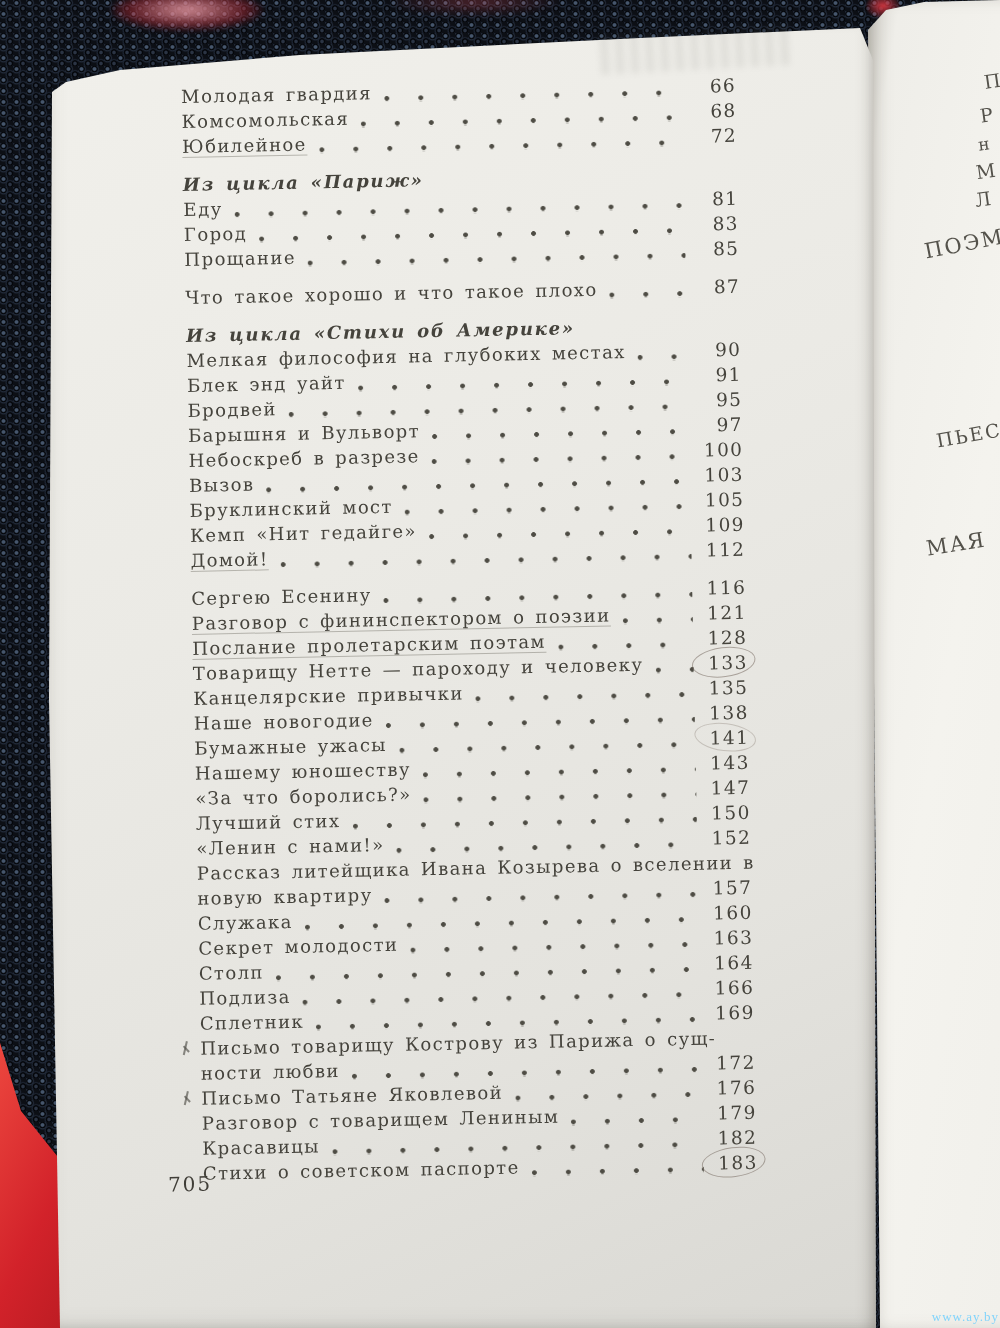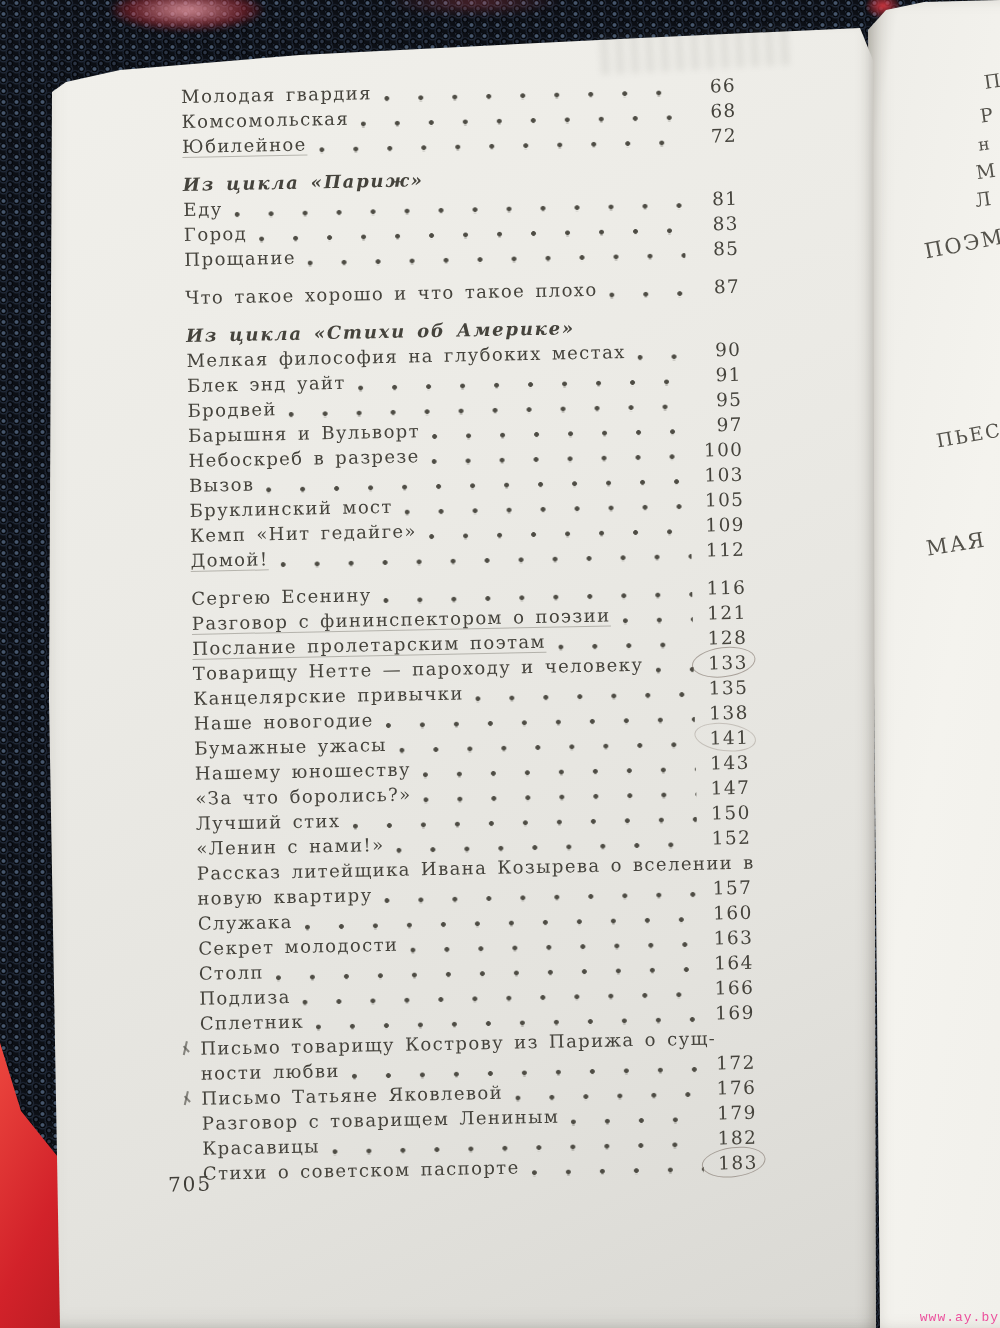--- a/index.html
+++ b/index.html
@@ -73,22 +73,22 @@
     background:rgba(80,78,72,.65);transform:rotate(48deg);}
   .check::after{content:"";position:absolute;left:4px;top:1px;width:2px;height:14px;
     background:rgba(80,78,72,.65);transform:rotate(14deg);}
 
   #footer-num{
     position:absolute;left:168px;top:1172px;z-index:5;color:#403e38;
     font-size:20px;letter-spacing:2px;transform:rotate(-1deg);
   }
   #watermark{
     position:absolute;right:1px;bottom:3px;z-index:9;
-    font-family:Liberation Mono, monospace;
-    font-size:13px;color:#ec4899;letter-spacing:1px;opacity:.95;
+    font-family:Liberation Serif, serif;
+    font-size:13px;color:#7dd3fc;letter-spacing:1px;opacity:.95;
   }
   #ghost-smudge{
     position:absolute;left:600px;top:30px;width:190px;height:40px;z-index:5;opacity:.10;
     background:repeating-linear-gradient(90deg,#6b6a63 0 9px,rgba(0,0,0,0) 9px 15px);
     filter:blur(3px);transform:rotate(-3deg);
   }
 </style>
 </head>
 <body>
 

